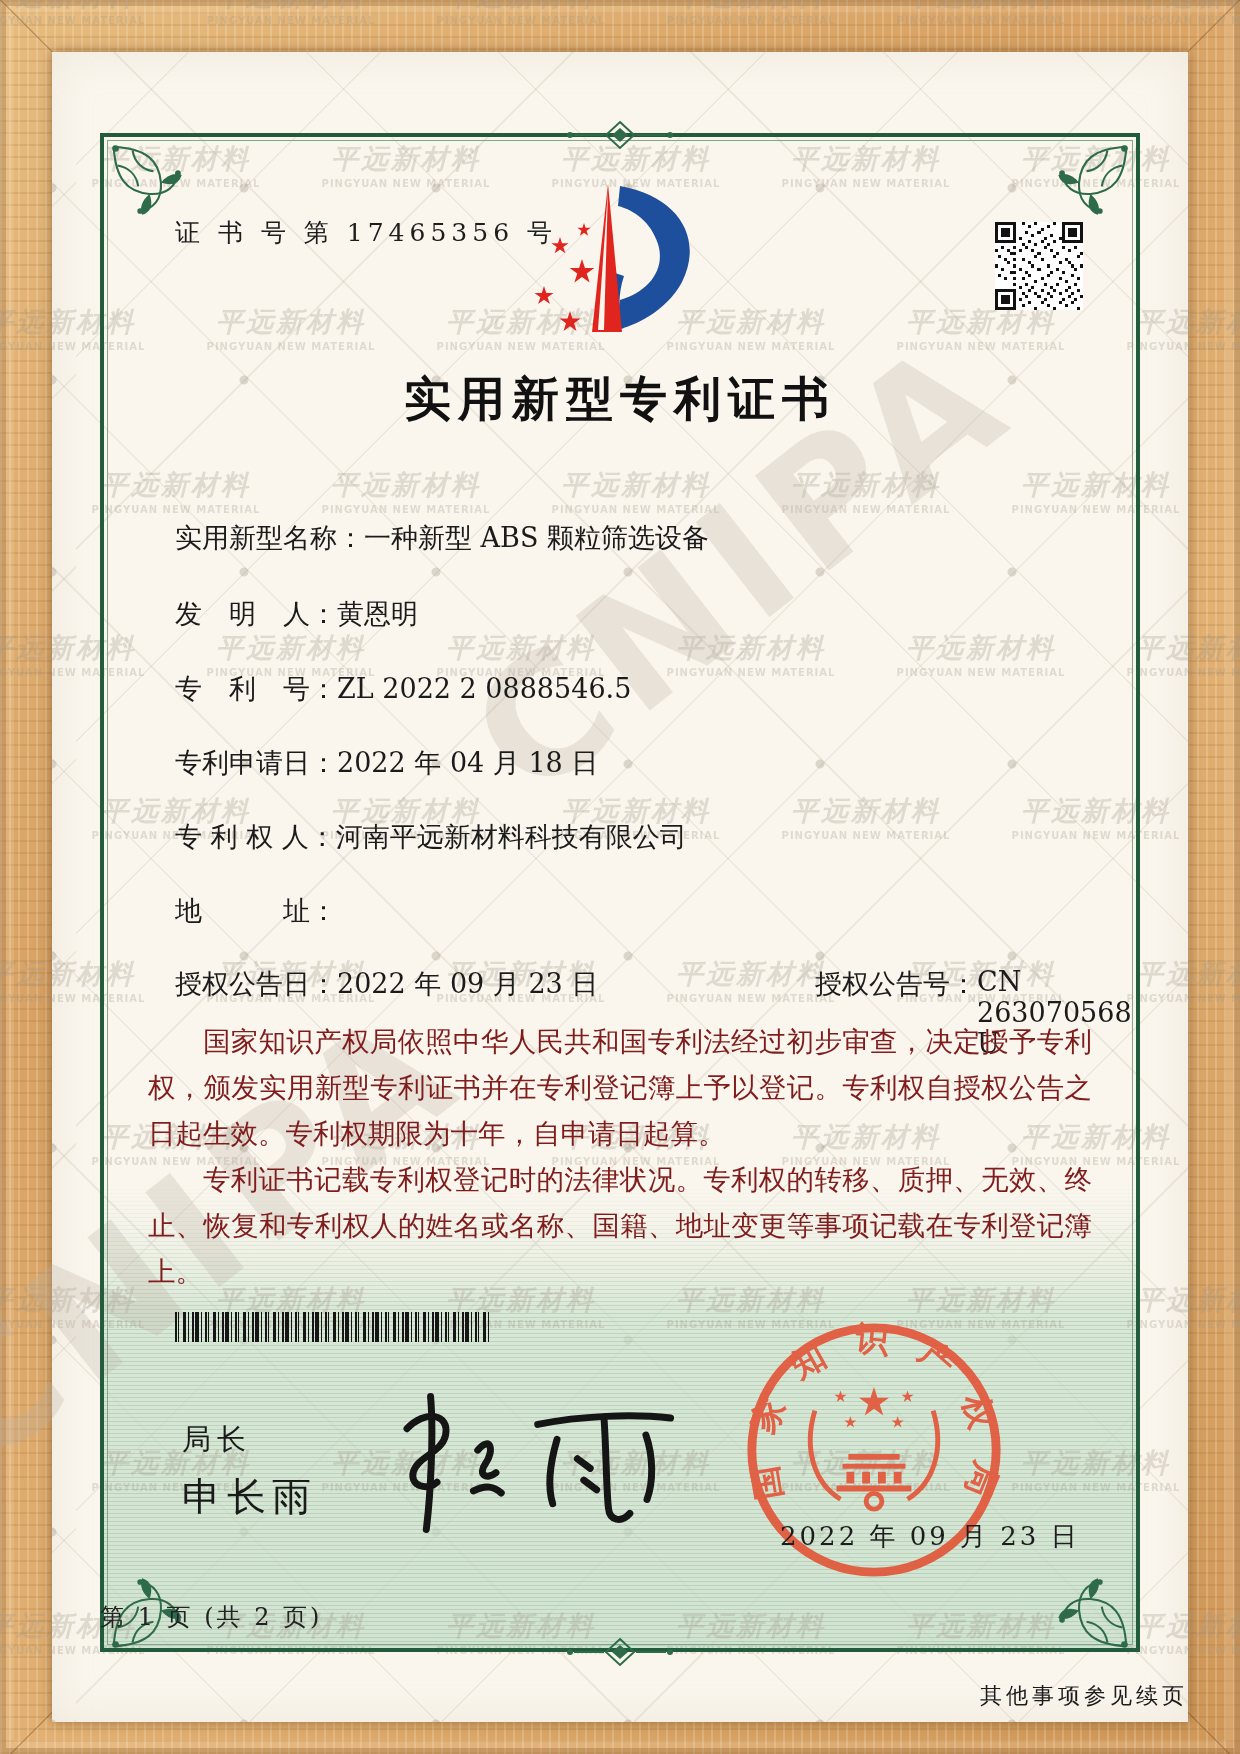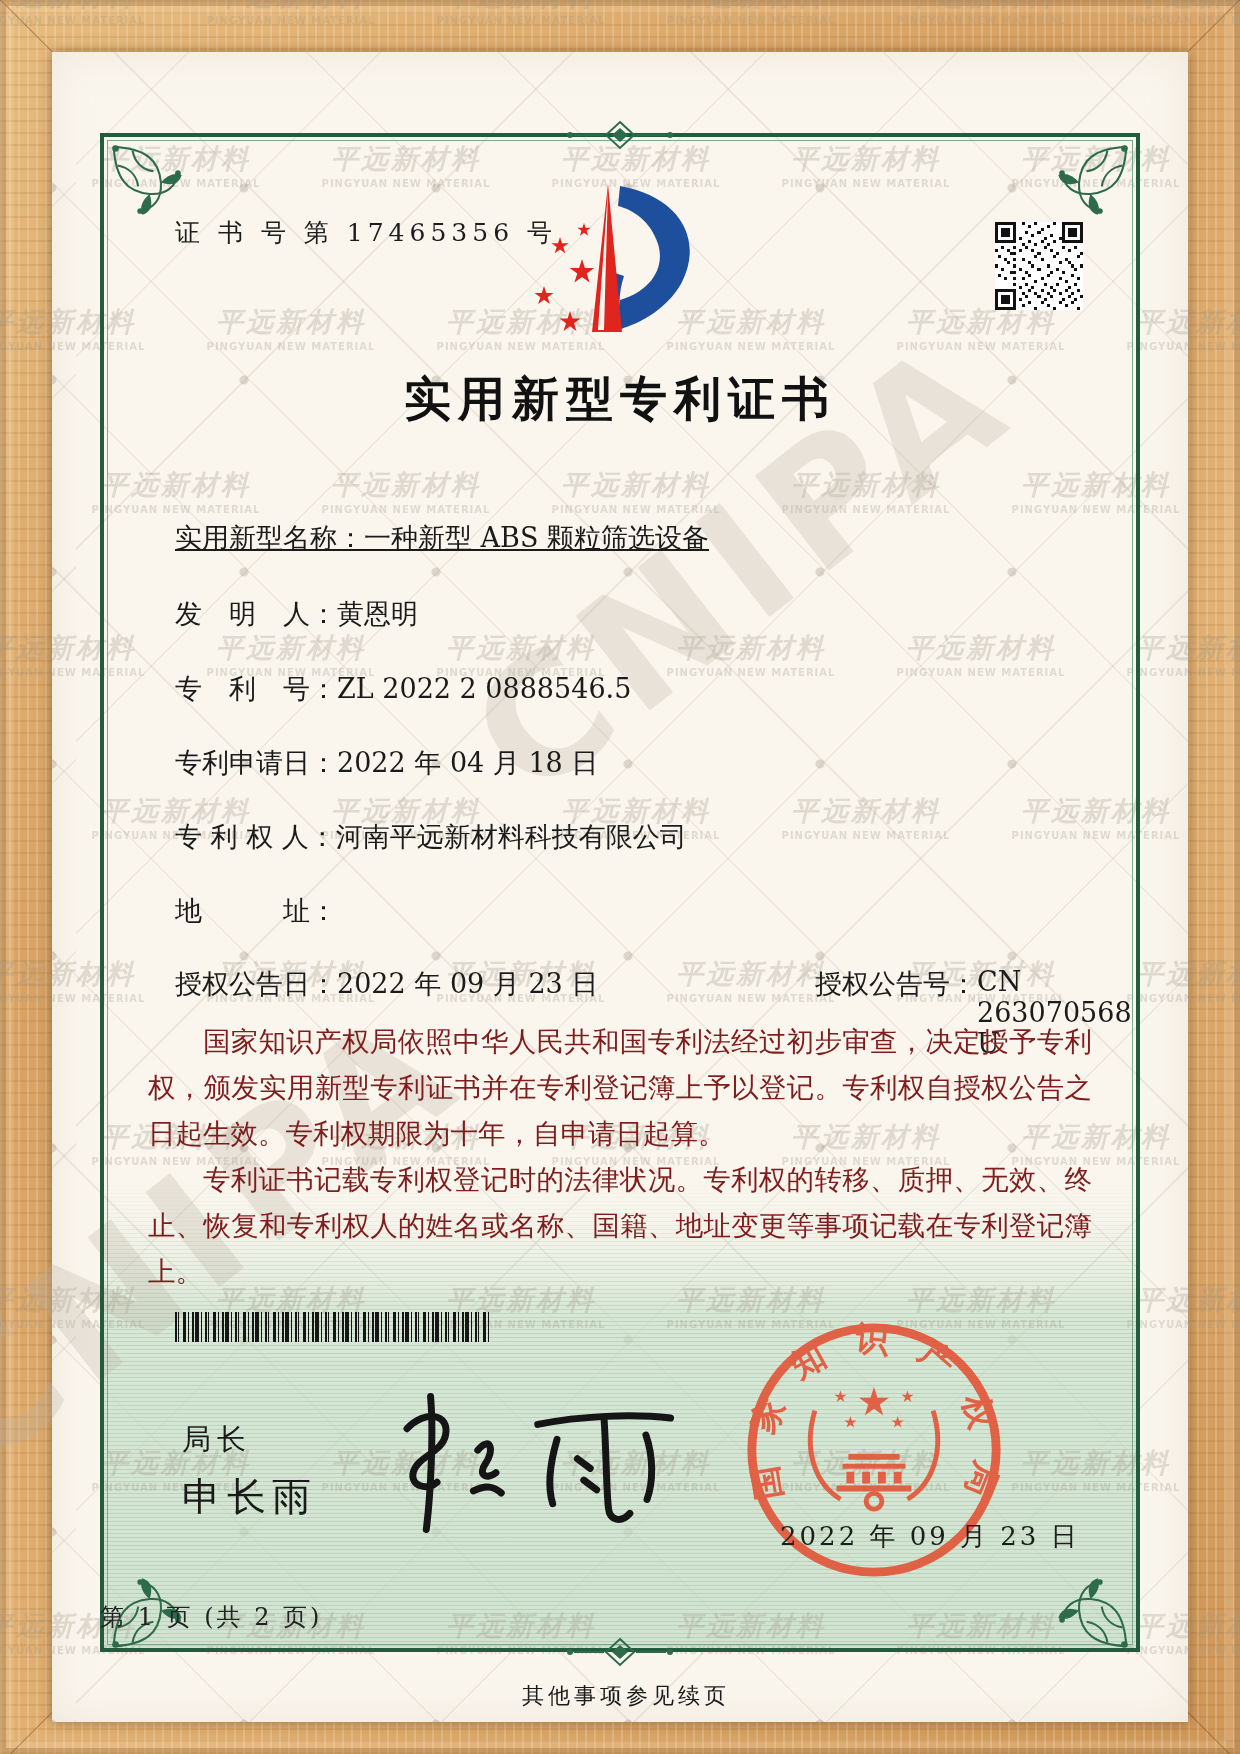--- a/index.html
+++ b/index.html
@@ -81,21 +81,21 @@
 
   
   .cert-no{position:absolute;left:175px;top:216px;z-index:5;font-size:25px;letter-spacing:5px;color:#1d1d1d;}
   .logo{position:absolute;left:520px;top:180px;width:200px;height:156px;z-index:5;}
   .qr{position:absolute;left:995px;top:222px;width:88px;height:88px;z-index:5;}
   .title{position:absolute;left:100px;width:1040px;top:368px;margin:0;z-index:5;
     text-align:center;font-size:47px;font-weight:700;letter-spacing:7px;color:#111;}
   .field{position:absolute;left:175px;width:880px;z-index:5;font-size:27px;color:#1b1b1b;display:flex;}
   .f-label{flex:0 0 auto;white-space:pre;}
   .f-value{flex:1 1 auto;word-break:break-all;line-height:36px;}
-  .f1{top:520px;text-decoration:underline;} .f2{top:596px;} .f3{top:671px;} .f4{top:745px;} .f5{top:819px;} .f6{top:893px;}
+  .f1{top:520px;} .f2{top:596px;} .f3{top:671px;} .f4{top:745px;} .f5{top:819px;} .f6{top:893px;}
   .grant{top:966px;}
   .grant2{position:absolute;left:640px;top:0;display:flex;font-size:27px;}
   .paras{position:absolute;left:148px;width:944px;top:1018px;z-index:5;
     font-size:27.5px;line-height:46px;color:#7f1d1d;text-align:justify;}
   .paras p{margin:0;text-indent:2em;}
   .barcode{position:absolute;left:175px;top:1312px;width:316px;height:30px;z-index:5;
     background:repeating-linear-gradient(90deg,
       #151515 0 2px, rgba(0,0,0,0) 2px 3px,
       #151515 3px 4px, rgba(0,0,0,0) 4px 8px,
       #151515 8px 11px, rgba(0,0,0,0) 11px 13px,
@@ -106,21 +106,21 @@
   }
   .signer-role{position:absolute;left:182px;top:1420px;z-index:5;font-size:29px;color:#1a1a1a;
     font-family:"DejaVu Sans","Liberation Sans",sans-serif;letter-spacing:6px;}
   .signer-name{position:absolute;left:182px;top:1470px;z-index:5;font-size:39px;color:#1a1a1a;
     font-family:"DejaVu Sans","Liberation Sans",sans-serif;letter-spacing:6px;}
   .signature{position:absolute;left:362px;top:1388px;width:330px;height:150px;z-index:5;}
   .seal{position:absolute;left:740px;top:1316px;width:268px;height:268px;z-index:6;opacity:.92;}
   .seal-date{position:absolute;left:780px;top:1519px;z-index:7;font-size:26px;letter-spacing:3px;color:#1d1d1d;}
   .page-num{position:absolute;left:100px;width:1040px;top:1601px;z-index:5;
     font-size:24px;letter-spacing:3px;color:#222;}
-  .cont-note{position:absolute;left:64px;right:52px;top:1681px;z-index:5;text-align:center;
+  .cont-note{position:absolute;left:64px;right:52px;top:1681px;z-index:5;text-align:right;
     font-size:22px;letter-spacing:4px;color:#1b1b1b;}
 </style>
 </head>
 <body>
 
 <div class="frame"></div>
 <div class="frame-edge"></div>
 <div class="miter m1"></div>
 <div class="miter m2"></div>
 <div class="miter m3"></div>

